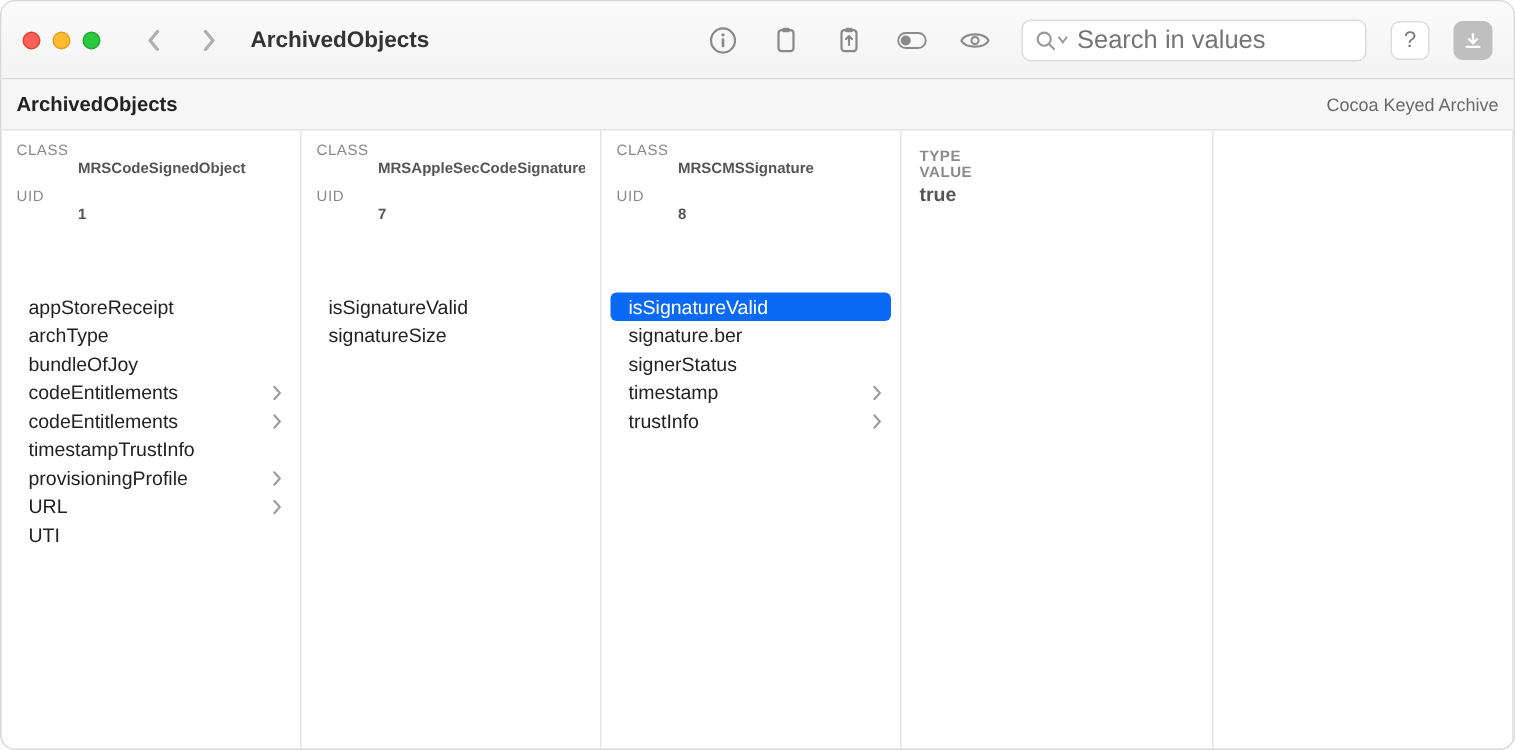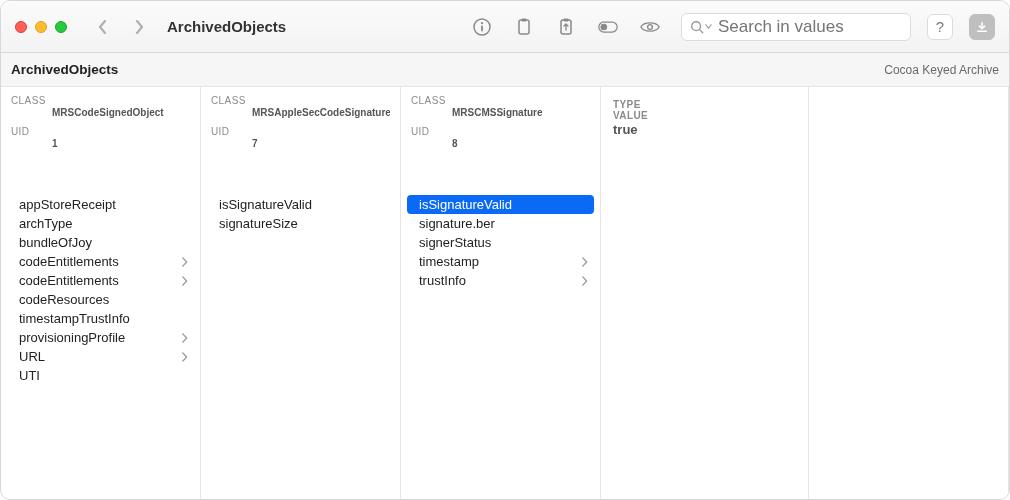--- a/index.html
+++ b/index.html
@@ -158,23 +158,20 @@
           </div>
           <div class="row">
             <span>codeEntitlements</span>
             <span class="chev">
               <svg viewBox="0 0 8 12">
                 <path d="M2 1 L6.5 6 L2 11" stroke="currentColor" stroke-width="1.6" fill="none" stroke-linecap="round" stroke-linejoin="round"></path>
               </svg>
             </span>
           </div>
           <div class="row">
-            <span>codeResources</span>
-          </div>
-          <div class="row">
             <span>timestampTrustInfo</span>
           </div>
           <div class="row">
             <span>provisioningProfile</span>
             <span class="chev">
               <svg viewBox="0 0 8 12">
                 <path d="M2 1 L6.5 6 L2 11" stroke="currentColor" stroke-width="1.6" fill="none" stroke-linecap="round" stroke-linejoin="round"></path>
               </svg>
             </span>
           </div>

